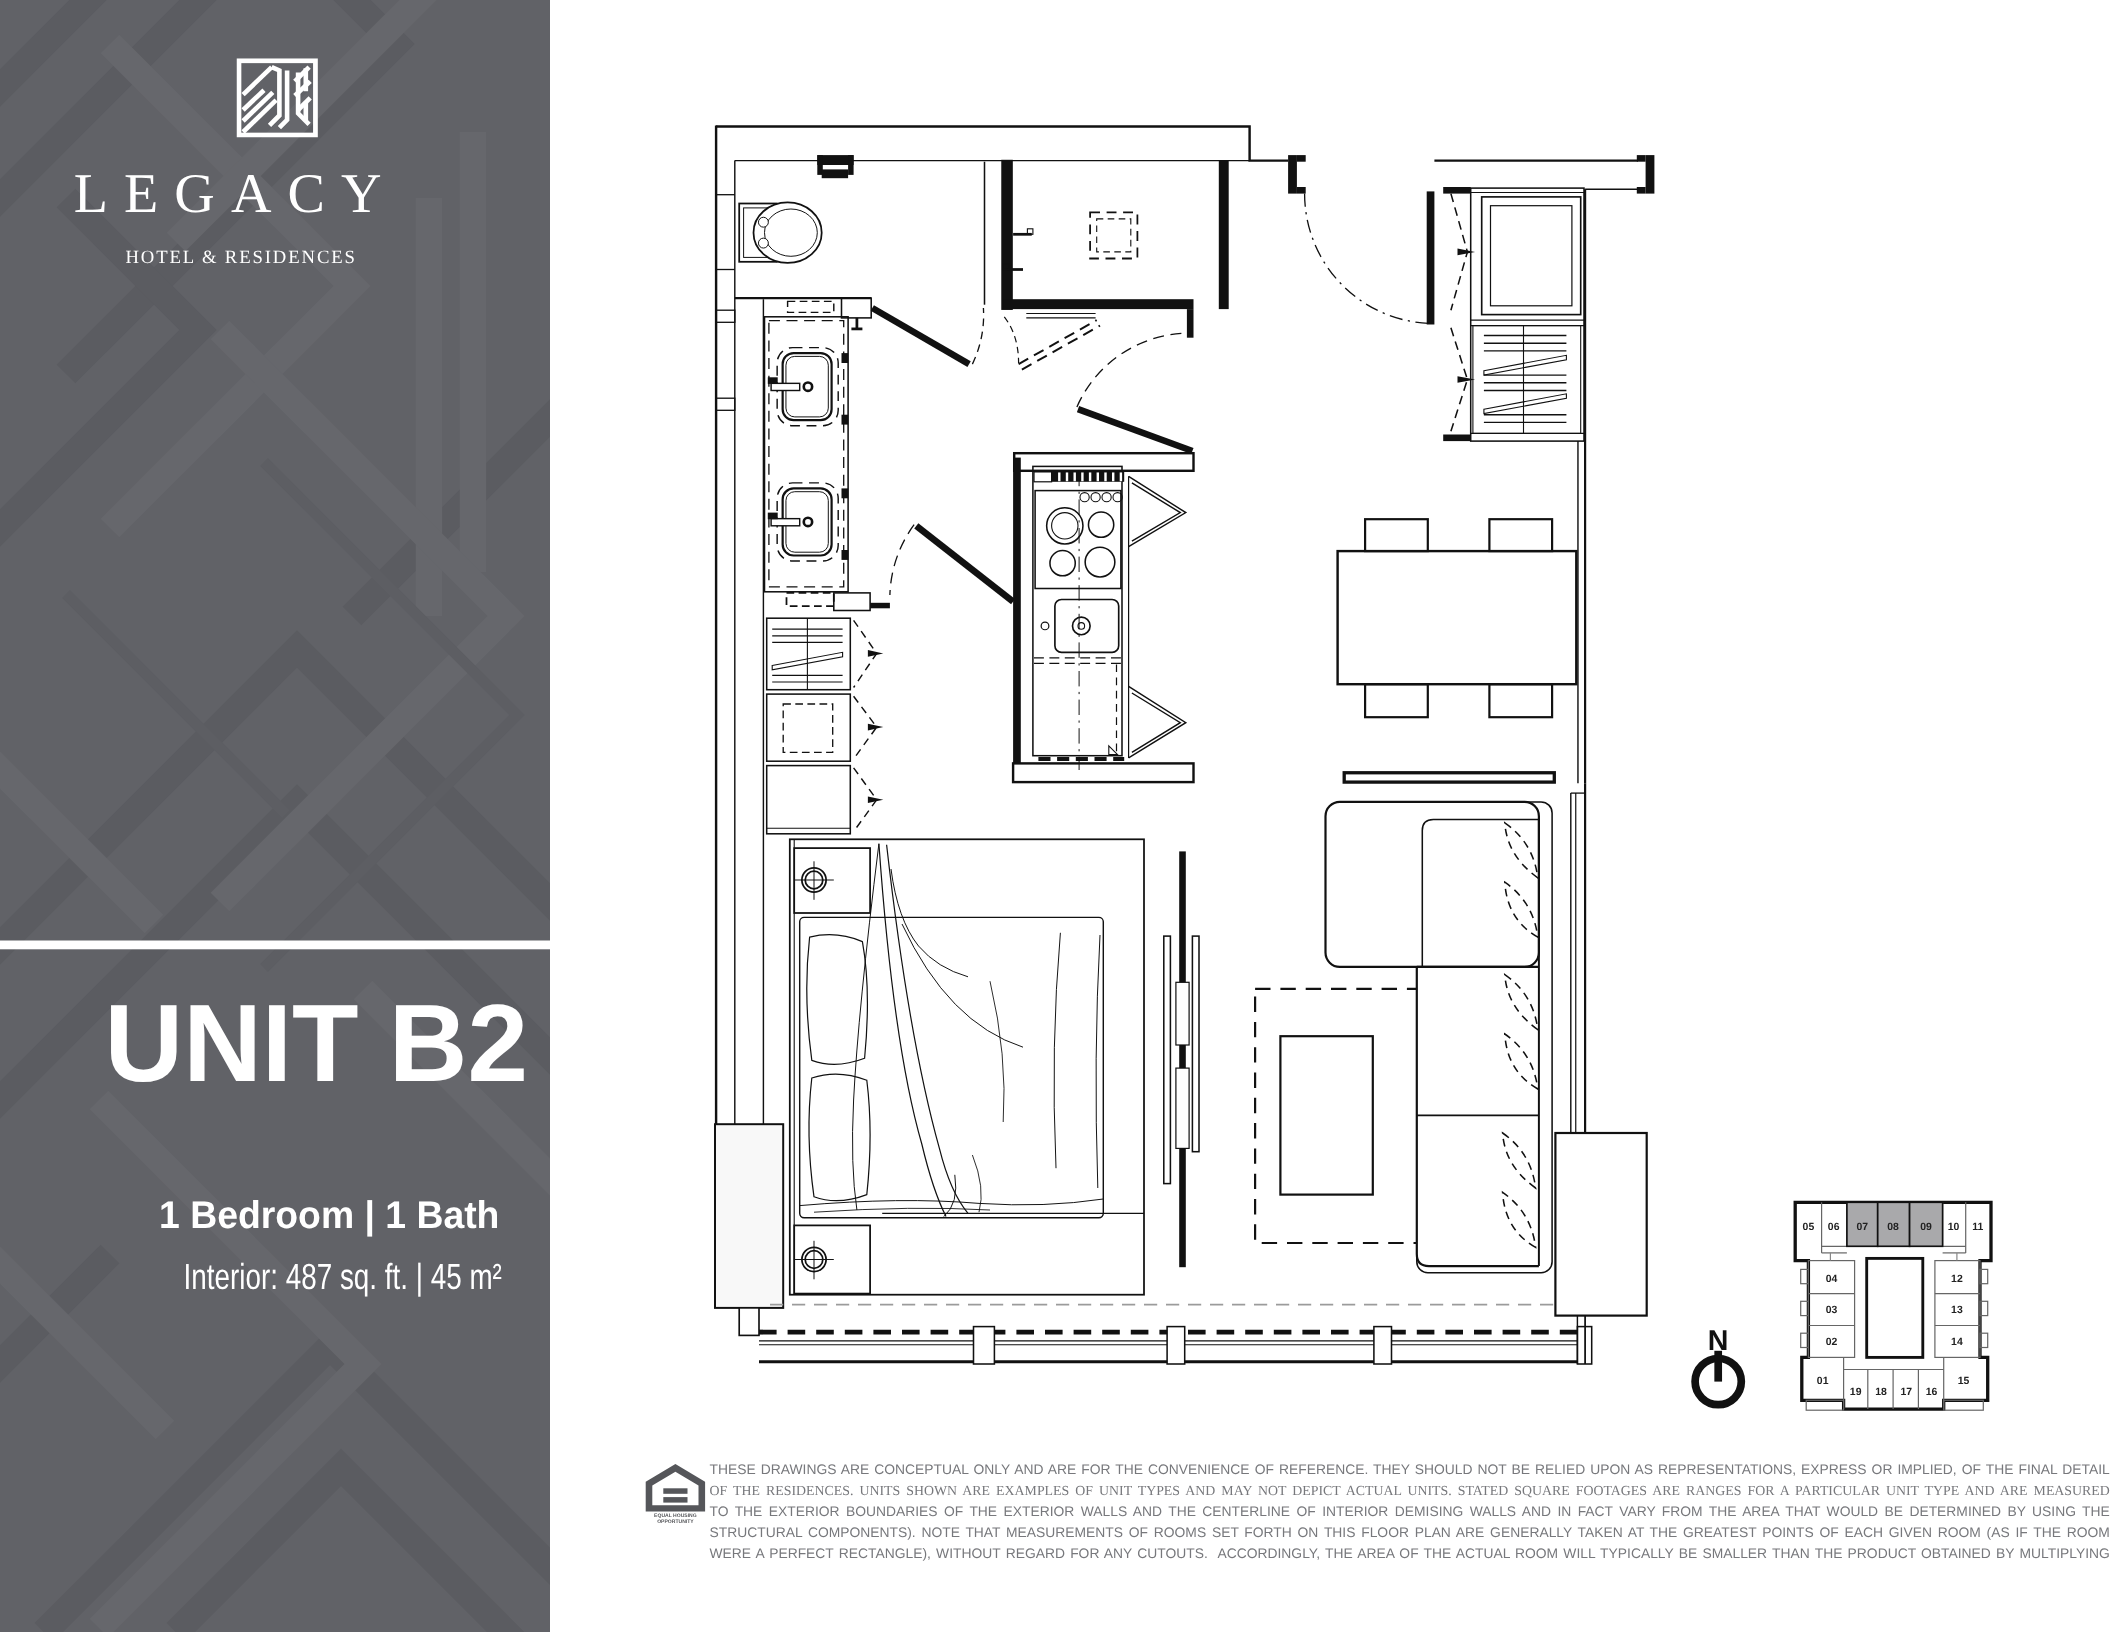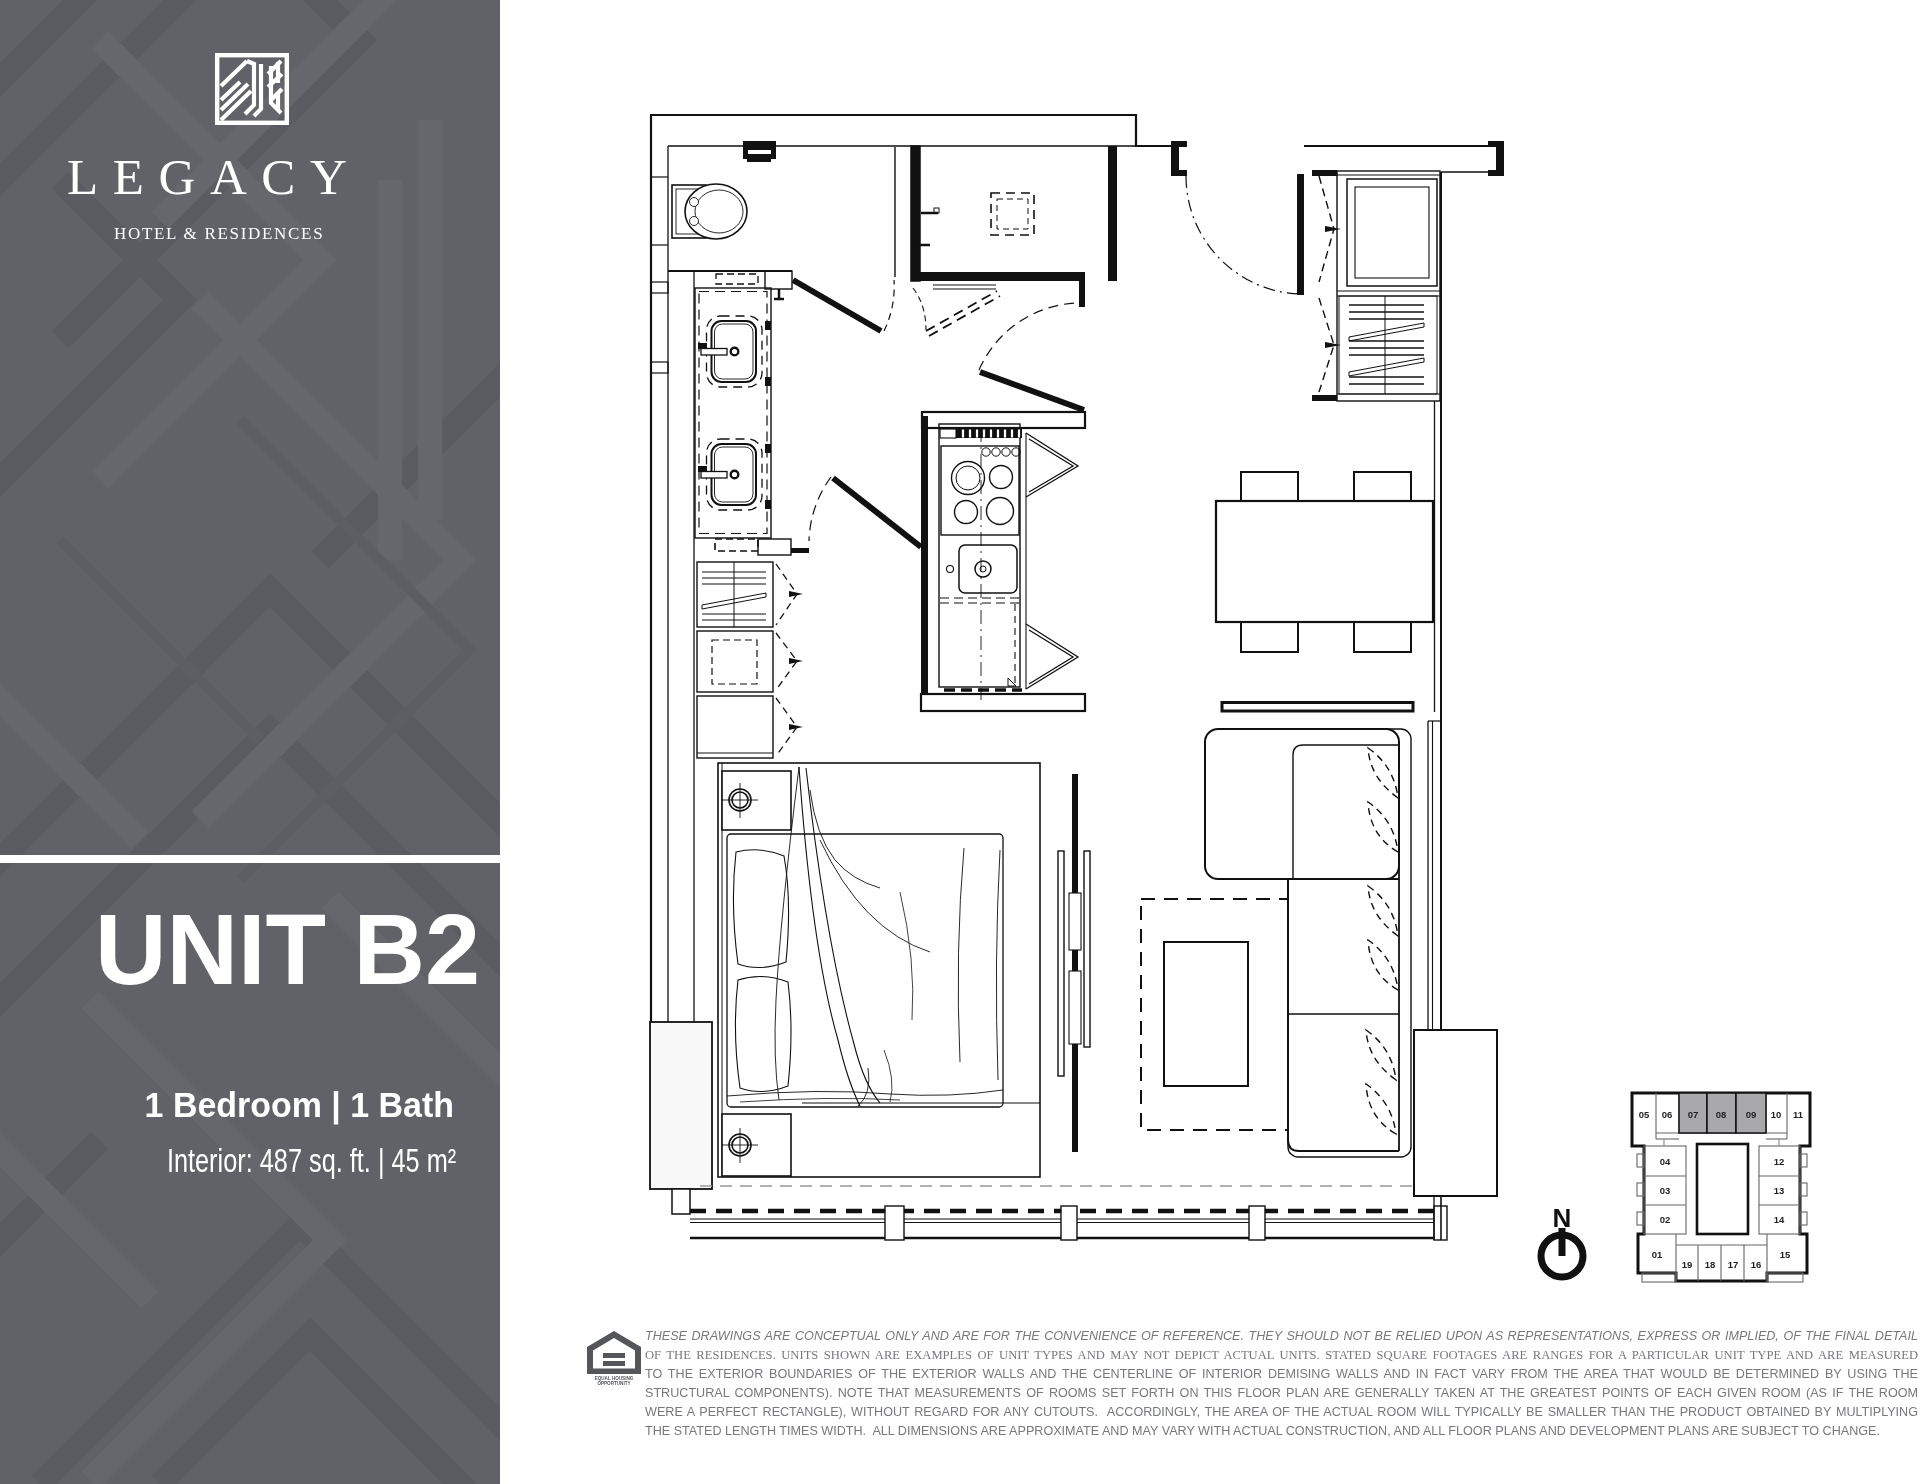--- a/index.html
+++ b/index.html
@@ -562,26 +562,25 @@
 
 <g>
         <circle cx="1562" cy="1256" r="21" stroke-width="7" stroke="#111111"></circle>
         <rect x="1558.5" y="1228" width="7" height="28" fill="#111111" stroke="none"></rect>
         <text x="1562" y="1227" font-family="Liberation Sans" font-size="26" font-weight="bold" fill="#111111" text-anchor="middle" stroke="none">N</text>
       </g>
 </g>
 </svg>
 
 <div id="disclaimer" style="position:absolute;left:645px;top:1327px;width:1273px;color:#77787c;font-size:12.6px;line-height:19.1px;">
-<div style="text-align:justify;text-align-last:justify;font-style:italic;">THESE DRAWINGS ARE CONCEPTUAL ONLY AND ARE FOR THE CONVENIENCE OF REFERENCE. THEY SHOULD NOT BE RELIED UPON AS REPRESENTATIONS, EXPRESS OR IMPLIED, OF THE FINAL DETAIL</div>
+<div style="text-align:justify;text-align-last:justify;">THESE DRAWINGS ARE CONCEPTUAL ONLY AND ARE FOR THE CONVENIENCE OF REFERENCE. THEY SHOULD NOT BE RELIED UPON AS REPRESENTATIONS, EXPRESS OR IMPLIED, OF THE FINAL DETAIL</div>
 <div style="text-align:justify;text-align-last:justify;font-family:Liberation Serif, serif;">OF THE RESIDENCES. UNITS SHOWN ARE EXAMPLES OF UNIT TYPES AND MAY NOT DEPICT ACTUAL UNITS. STATED SQUARE FOOTAGES ARE RANGES FOR A PARTICULAR UNIT TYPE AND ARE MEASURED</div>
 <div style="text-align:justify;text-align-last:justify;">TO THE EXTERIOR BOUNDARIES OF THE EXTERIOR WALLS AND THE CENTERLINE OF INTERIOR DEMISING WALLS AND IN FACT VARY FROM THE AREA THAT WOULD BE DETERMINED BY USING THE</div>
 <div style="text-align:justify;text-align-last:justify;">STRUCTURAL COMPONENTS). NOTE THAT MEASUREMENTS OF ROOMS SET FORTH ON THIS FLOOR PLAN ARE GENERALLY TAKEN AT THE GREATEST POINTS OF EACH GIVEN ROOM (AS IF THE ROOM</div>
 <div style="text-align:justify;text-align-last:justify;">WERE A PERFECT RECTANGLE), WITHOUT REGARD FOR ANY CUTOUTS.&nbsp; ACCORDINGLY, THE AREA OF THE ACTUAL ROOM WILL TYPICALLY BE SMALLER THAN THE PRODUCT OBTAINED BY MULTIPLYING</div>
-<div style="text-align:justify;">THE STATED LENGTH TIMES WIDTH.&nbsp; ALL DIMENSIONS ARE APPROXIMATE AND MAY VARY WITH ACTUAL CONSTRUCTION, AND ALL FLOOR PLANS AND DEVELOPMENT PLANS ARE SUBJECT TO CHANGE.</div>
 </div>
 
 <svg style="position:absolute;left:583px;top:1330px;" width="62" height="56" viewBox="0 0 62 56">
   <g fill="#55565a">
     <path d="M 31 1 L 58 17 L 58 44 L 4 44 L 4 17 Z M 31 8 L 10 20.5 L 10 38.5 L 52 38.5 L 52 20.5 Z"></path>
     <rect x="20" y="23" width="22" height="5"></rect>
     <rect x="20" y="31" width="22" height="5"></rect>
     <text x="31" y="49.5" font-size="4.6" font-weight="bold" text-anchor="middle" font-family="Liberation Sans">EQUAL HOUSING</text>
     <text x="31" y="54.5" font-size="4.6" font-weight="bold" text-anchor="middle" font-family="Liberation Sans">OPPORTUNITY</text>
   </g>

